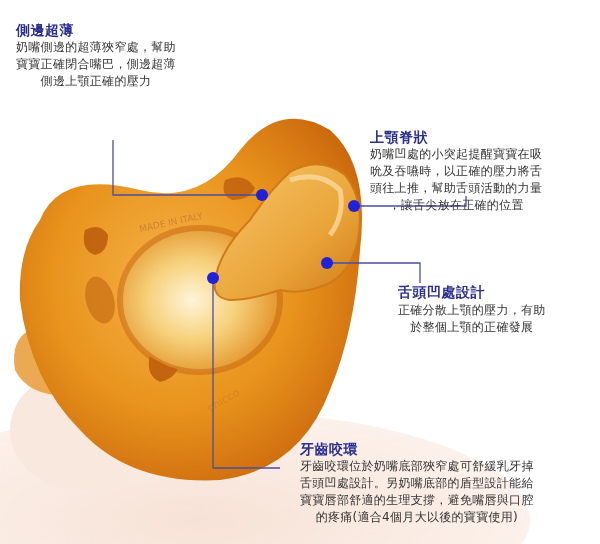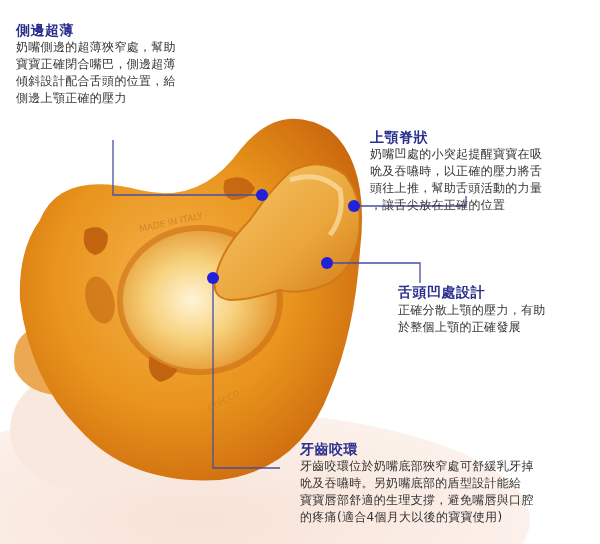--- a/index.html
+++ b/index.html
@@ -1,21 +1,21 @@
 <!DOCTYPE html>
 <html><head>
 <meta charset="utf-8">
 <style>
   html, body { margin:0; padding:0; }
   body { width:600px; height:544px; position:relative; overflow:hidden; background:#ffffff;
          font-family:"DejaVu Sans", sans-serif; }
   .stage { position:absolute; left:0; top:0; width:600px; height:544px; }
   .callout { position:absolute; }
   .callout .title { color:#2a2f8f; font-weight:bold; font-size:14px; line-height:18px; letter-spacing:0.5px; }
-  .callout .body { color:#333333; font-size:12px; line-height:17px; letter-spacing:0.3px; }
+  .callout .body { color:#333333; font-size:12px; line-height:17px; letter-spacing:0.3px;text-align:center; }
   .callout .body div { white-space:nowrap; }
 </style>
 </head>
 <body>
 
 <div class="stage">
 
   <svg width="600" height="544" viewBox="0 0 600 544" style="position:absolute;left:0;top:0">
     <defs>
       <radialGradient id="shieldGrad" cx="45%" cy="45%" r="65%">
@@ -75,21 +75,20 @@
       <circle cx="327" cy="263" r="6"></circle>
       <circle cx="213" cy="278" r="6"></circle>
     </g>
   </svg>
 
   <div class="callout" style="left:16px; top:22px;font-family:Liberation Mono, monospace;">
     <div class="title">側邊超薄</div>
     <div class="body">
       <div>奶嘴側邊的超薄狹窄處，幫助</div>
       <div>寶寶正確閉合嘴巴，側邊超薄</div>
-      <div>傾斜設計配合舌頭的位置，給</div>
       <div>側邊上顎正確的壓力</div>
     </div>
   </div>
 
   <div class="callout" style="left:370px; top:96px;margin-top:32px;">
     <div class="title">上顎脊狀</div>
     <div class="body">
       <div>奶嘴凹處的小突起提醒寶寶在吸</div>
       <div>吮及吞嚥時，以正確的壓力將舌</div>
       <div>頭往上推，幫助舌頭活動的力量</div>
@@ -102,19 +101,19 @@
     <div class="body">
       <div>正確分散上顎的壓力，有助</div>
       <div>於整個上顎的正確發展</div>
     </div>
   </div>
 
   <div class="callout" style="left:300px; top:440px;">
     <div class="title">牙齒咬環</div>
     <div class="body">
       <div>牙齒咬環位於奶嘴底部狹窄處可舒緩乳牙掉</div>
-      <div>吮及吞嚥時。另奶嘴底部的盾型設計能給</div>
+      <div>舌頭凹處設計。另奶嘴底部的盾型設計能給</div>
       <div>寶寶唇部舒適的生理支撐，避免嘴唇與口腔</div>
       <div>的疼痛(適合4個月大以後的寶寶使用)</div>
     </div>
   </div>
 
 </div>
 
 </body></html>

